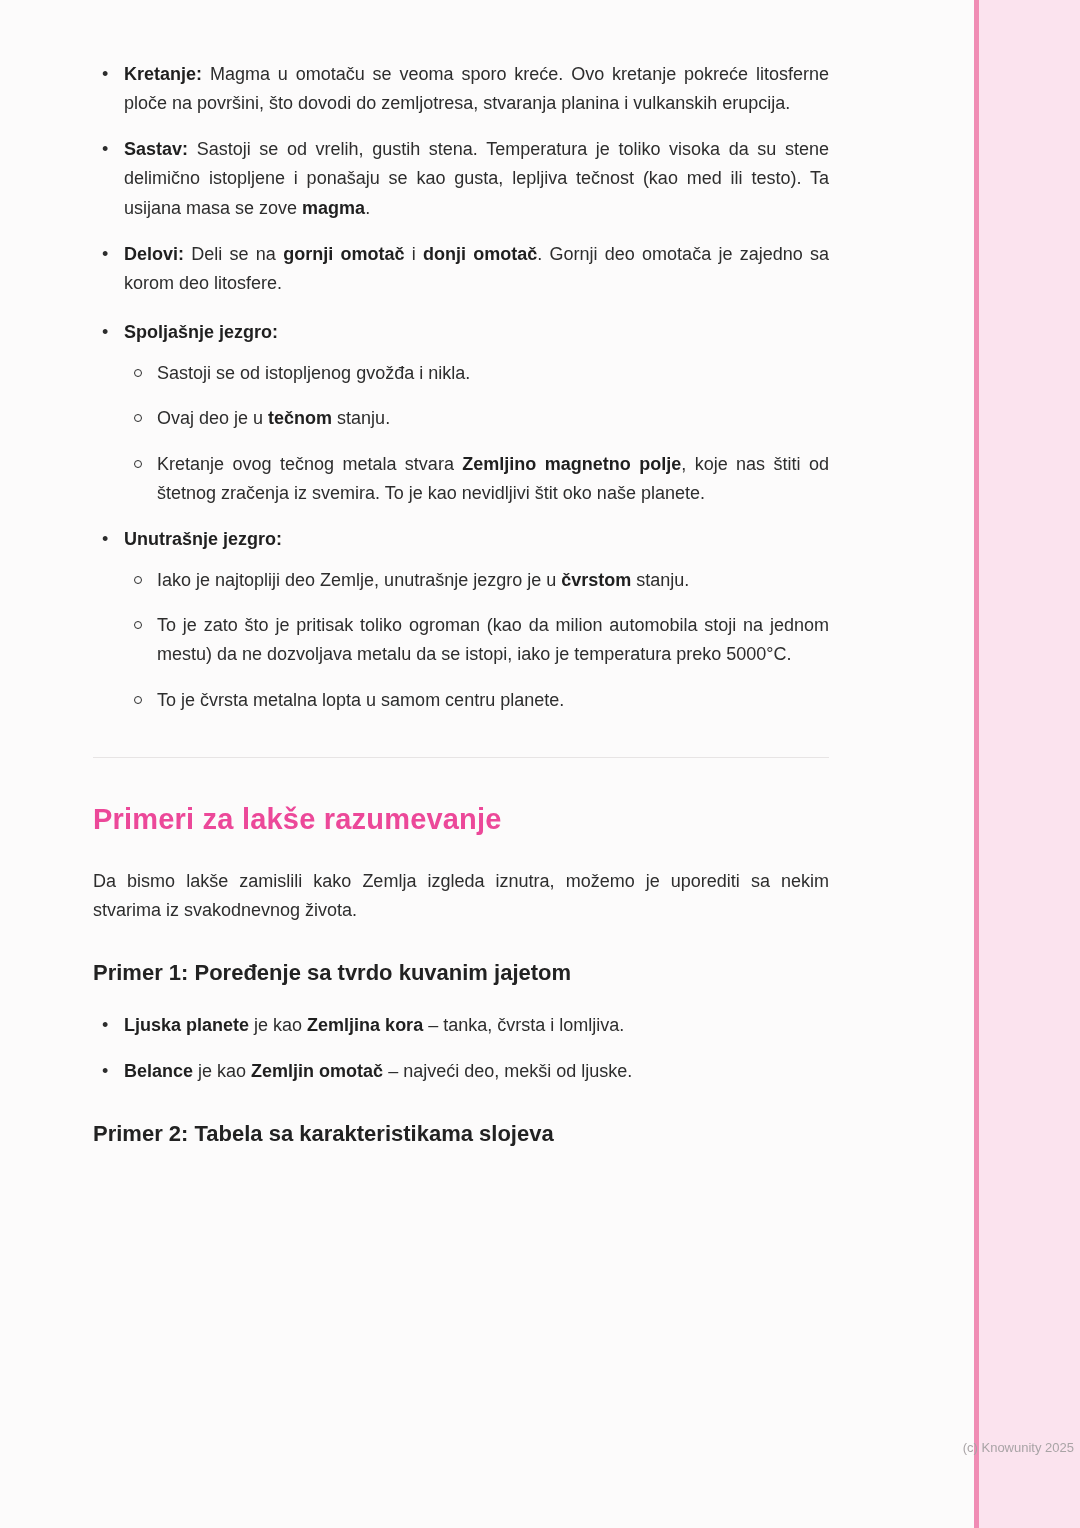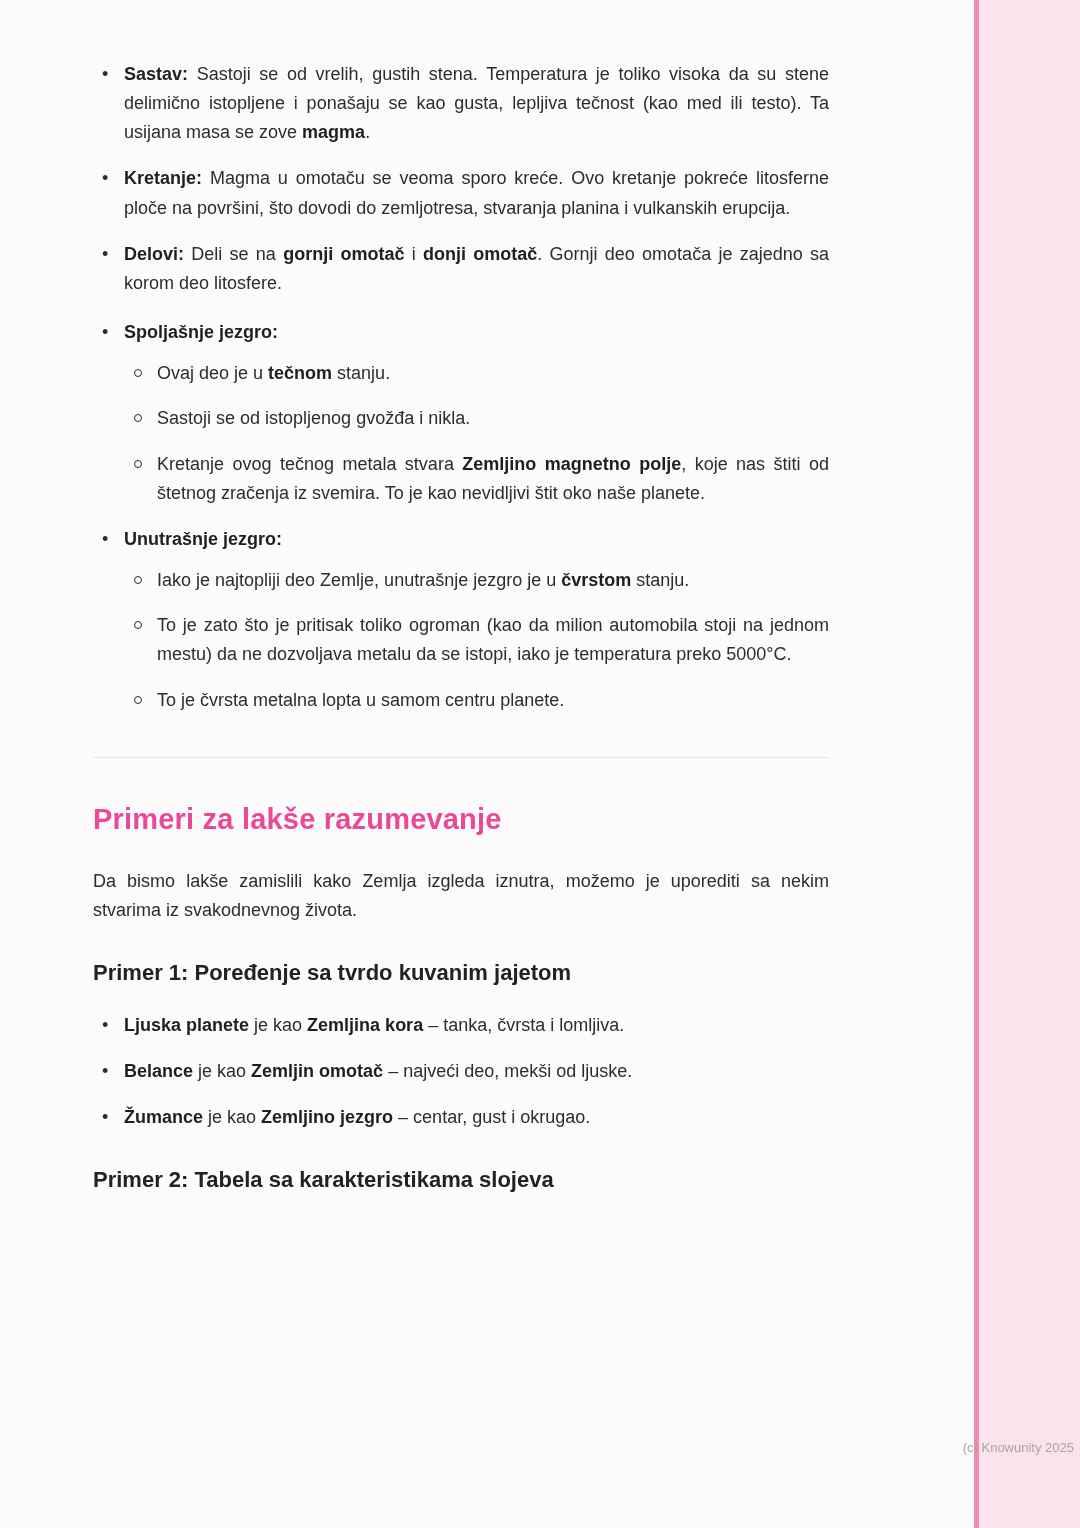--- a/index.html
+++ b/index.html
@@ -117,44 +117,43 @@
     z-index: 3;
   }
 </style>
 </head>
 <body>
 
 <div class="page">
 
   <div class="content">
       <ul class="disc-list">
+        <li><strong>Kretanje:</strong><span> Magma u omotaču se veoma sporo kreće. Ovo kretanje pokreće litosferne ploče na površini, što dovodi do zemljotresa, stvaranja planina i vulkanskih erupcija.</span></li>
         <li><strong>Sastav:</strong><span> Sastoji se od vrelih, gustih stena. Temperatura je toliko visoka da su stene delimično istopljene i ponašaju se kao gusta, lepljiva tečnost (kao med ili testo). Ta usijana masa se zove </span><strong>magma</strong><span>.</span></li>
-        <li><strong>Kretanje:</strong><span> Magma u omotaču se veoma sporo kreće. Ovo kretanje pokreće litosferne ploče na površini, što dovodi do zemljotresa, stvaranja planina i vulkanskih erupcija.</span></li>
         <li><strong>Delovi:</strong><span> Deli se na </span><strong>gornji omotač</strong><span> i </span><strong>donji omotač</strong><span>. Gornji deo omotača je zajedno sa korom deo litosfere.</span></li>
       </ul>
       <ul class="disc-list">
         <li><strong>Spoljašnje jezgro:</strong><ul class="circle-list">
+            <li><span>Sastoji se od istopljenog gvožđa i nikla.</span></li>
             <li><span>Ovaj deo je u </span><strong>tečnom</strong><span> stanju.</span></li>
-            <li><span>Sastoji se od istopljenog gvožđa i nikla.</span></li>
             <li><span>Kretanje ovog tečnog metala stvara </span><strong>Zemljino magnetno polje</strong><span>, koje nas štiti od štetnog zračenja iz svemira. To je kao nevidljivi štit oko naše planete.</span></li>
           </ul></li>
         <li><strong>Unutrašnje jezgro:</strong><ul class="circle-list">
             <li><span>Iako je najtopliji deo Zemlje, unutrašnje jezgro je u </span><strong>čvrstom</strong><span> stanju.</span></li>
             <li><span>To je zato što je pritisak toliko ogroman (kao da milion automobila stoji na jednom mestu) da ne dozvoljava metalu da se istopi, iako je temperatura preko 5000°C.</span></li>
             <li><span>To je čvrsta metalna lopta u samom centru planete.</span></li>
           </ul></li>
       </ul>
       <hr class="section-divider">
       <h2 style="color: rgb(236, 72, 153);">Primeri za lakše razumevanje</h2>
       <p><span>Da bismo lakše zamislili kako Zemlja izgleda iznutra, možemo je uporediti sa nekim stvarima iz svakodnevnog života.</span></p>
       <h4>Primer 1: Poređenje sa tvrdo kuvanim jajetom</h4>
       <ul class="disc-list">
         <li><strong>Ljuska planete</strong><span> je kao </span><strong>Zemljina kora</strong><span> – tanka, čvrsta i lomljiva.</span></li>
         <li><strong>Belance</strong><span> je kao </span><strong>Zemljin omotač</strong><span> – najveći deo, mekši od ljuske.</span></li>
-        <li><strong>Žumance</strong><span> je kao </span><strong>Zemljino jezgro</strong><span> – centar, gust i okrugao.</span></li>
       </ul>
       <h4>Primer 2: Tabela sa karakteristikama slojeva</h4>
     </div>
 
   <div class="accent-line" style="left:974px;"></div>
   <div class="accent-panel" style="left:979px;"></div>
 
   <div class="watermark">(c) Knowunity 2025</div>
 
 </div>

